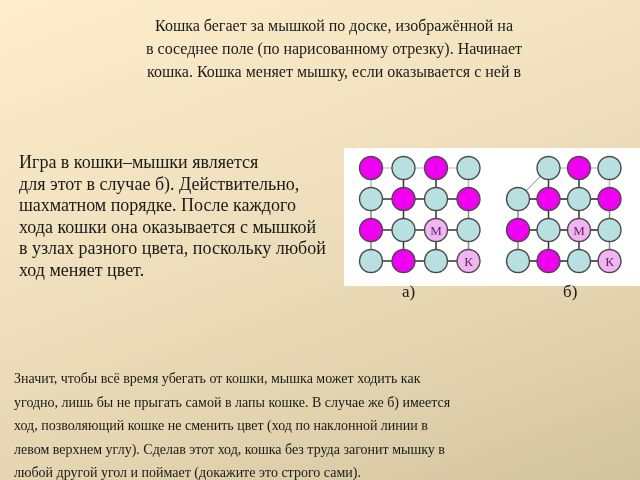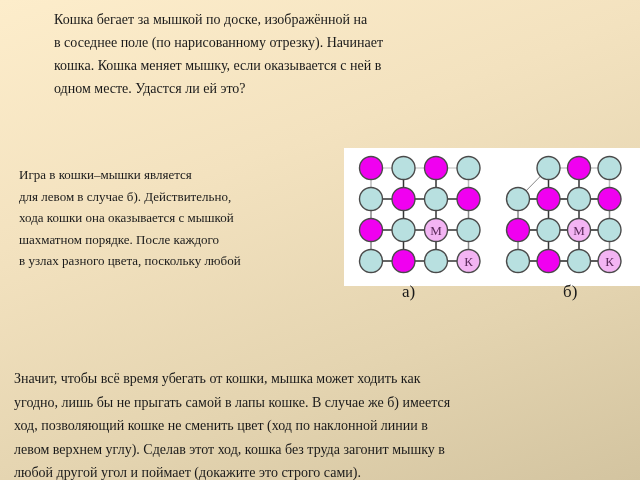--- a/index.html
+++ b/index.html
@@ -3,27 +3,27 @@
 <meta charset="utf-8">
 <style>
   html, body { margin: 0; padding: 0; }
   body {
     width: 640px; height: 480px; overflow: hidden; position: relative;
     background: linear-gradient(160deg, #fdedcb 0%, #f3e2bf 35%, #e4d4b0 70%, #d3c4a0 100%);
     font-family: "Liberation Serif", "DejaVu Serif", serif;
     color: #1a1a1a;
   }
   .problem {
-    position: absolute; left: 54px; top: 8px; width: 560px;
-    font-size: 14px; line-height: 23px;
+    position: absolute; left: 54px; top: 14px; width: 560px;
+    font-size: 16px; line-height: 23px; text-align: center;
   }
   .problem .line { display: block; white-space: nowrap; }
   .explain {
     position: absolute; left: 19px; top: 152px; width: 335px;
-    font-size: 13px; line-height: 21.6px; margin-top: 12px;
+    font-size: 18px; line-height: 21.6px;
   }
   .explain .line { display: block; white-space: nowrap; }
   .conclusion {
     position: absolute; left: 14px; top: 338px; width: 620px;
     font-size: 14px; line-height: 23.5px; margin-top: 29px;
   }
   .conclusion .line { display: block; white-space: nowrap; }
   .figure-panel {
     position: absolute; left: 344px; top: 148px; width: 296px; height: 138px;
     background: #ffffff;
@@ -36,29 +36,29 @@
   .caption-a { left: 402px; }
   .caption-b { left: 563px; }
 </style>
 </head>
 <body>
 
 <div class="problem">
   <span class="line">Кошка бегает за мышкой по доске, изображённой на</span>
   <span class="line">в соседнее поле (по нарисованному отрезку). Начинает</span>
   <span class="line">кошка. Кошка меняет мышку, если оказывается с ней в</span>
-  <span class="line">одном месте. Удастся ли ей это?</span>
 </div>
 
 <div class="explain">
   <span class="line">Игра в кошки–мышки является</span>
-  <span class="line">для левом в случае б). Действительно,</span>
+  <span class="line">для этот в случае б). Действительно,</span>
+  <span class="line">шахматном порядке. После каждого</span>
   <span class="line">хода кошки она оказывается с мышкой</span>
-  <span class="line">шахматном порядке. После каждого</span>
   <span class="line">в узлах разного цвета, поскольку любой</span>
+  <span class="line">ход меняет цвет.</span>
 </div>
 
 <div class="figure-panel">
   <svg id="boards-svg" width="296" height="138" viewBox="0 0 296 138">
     <g id="board-a">
         <line x1="27" y1="20" x2="59.5" y2="20" stroke="#bbbbbb" stroke-width="1.2"></line>
         <line x1="27" y1="20" x2="27" y2="51" stroke="#bbbbbb" stroke-width="1.5"></line>
         <line x1="59.5" y1="20" x2="92" y2="20" stroke="#bbbbbb" stroke-width="1.2"></line>
         <line x1="59.5" y1="20" x2="59.5" y2="51" stroke="#333333" stroke-width="1.5"></line>
         <line x1="92" y1="20" x2="124.5" y2="20" stroke="#bbbbbb" stroke-width="1.2"></line>

